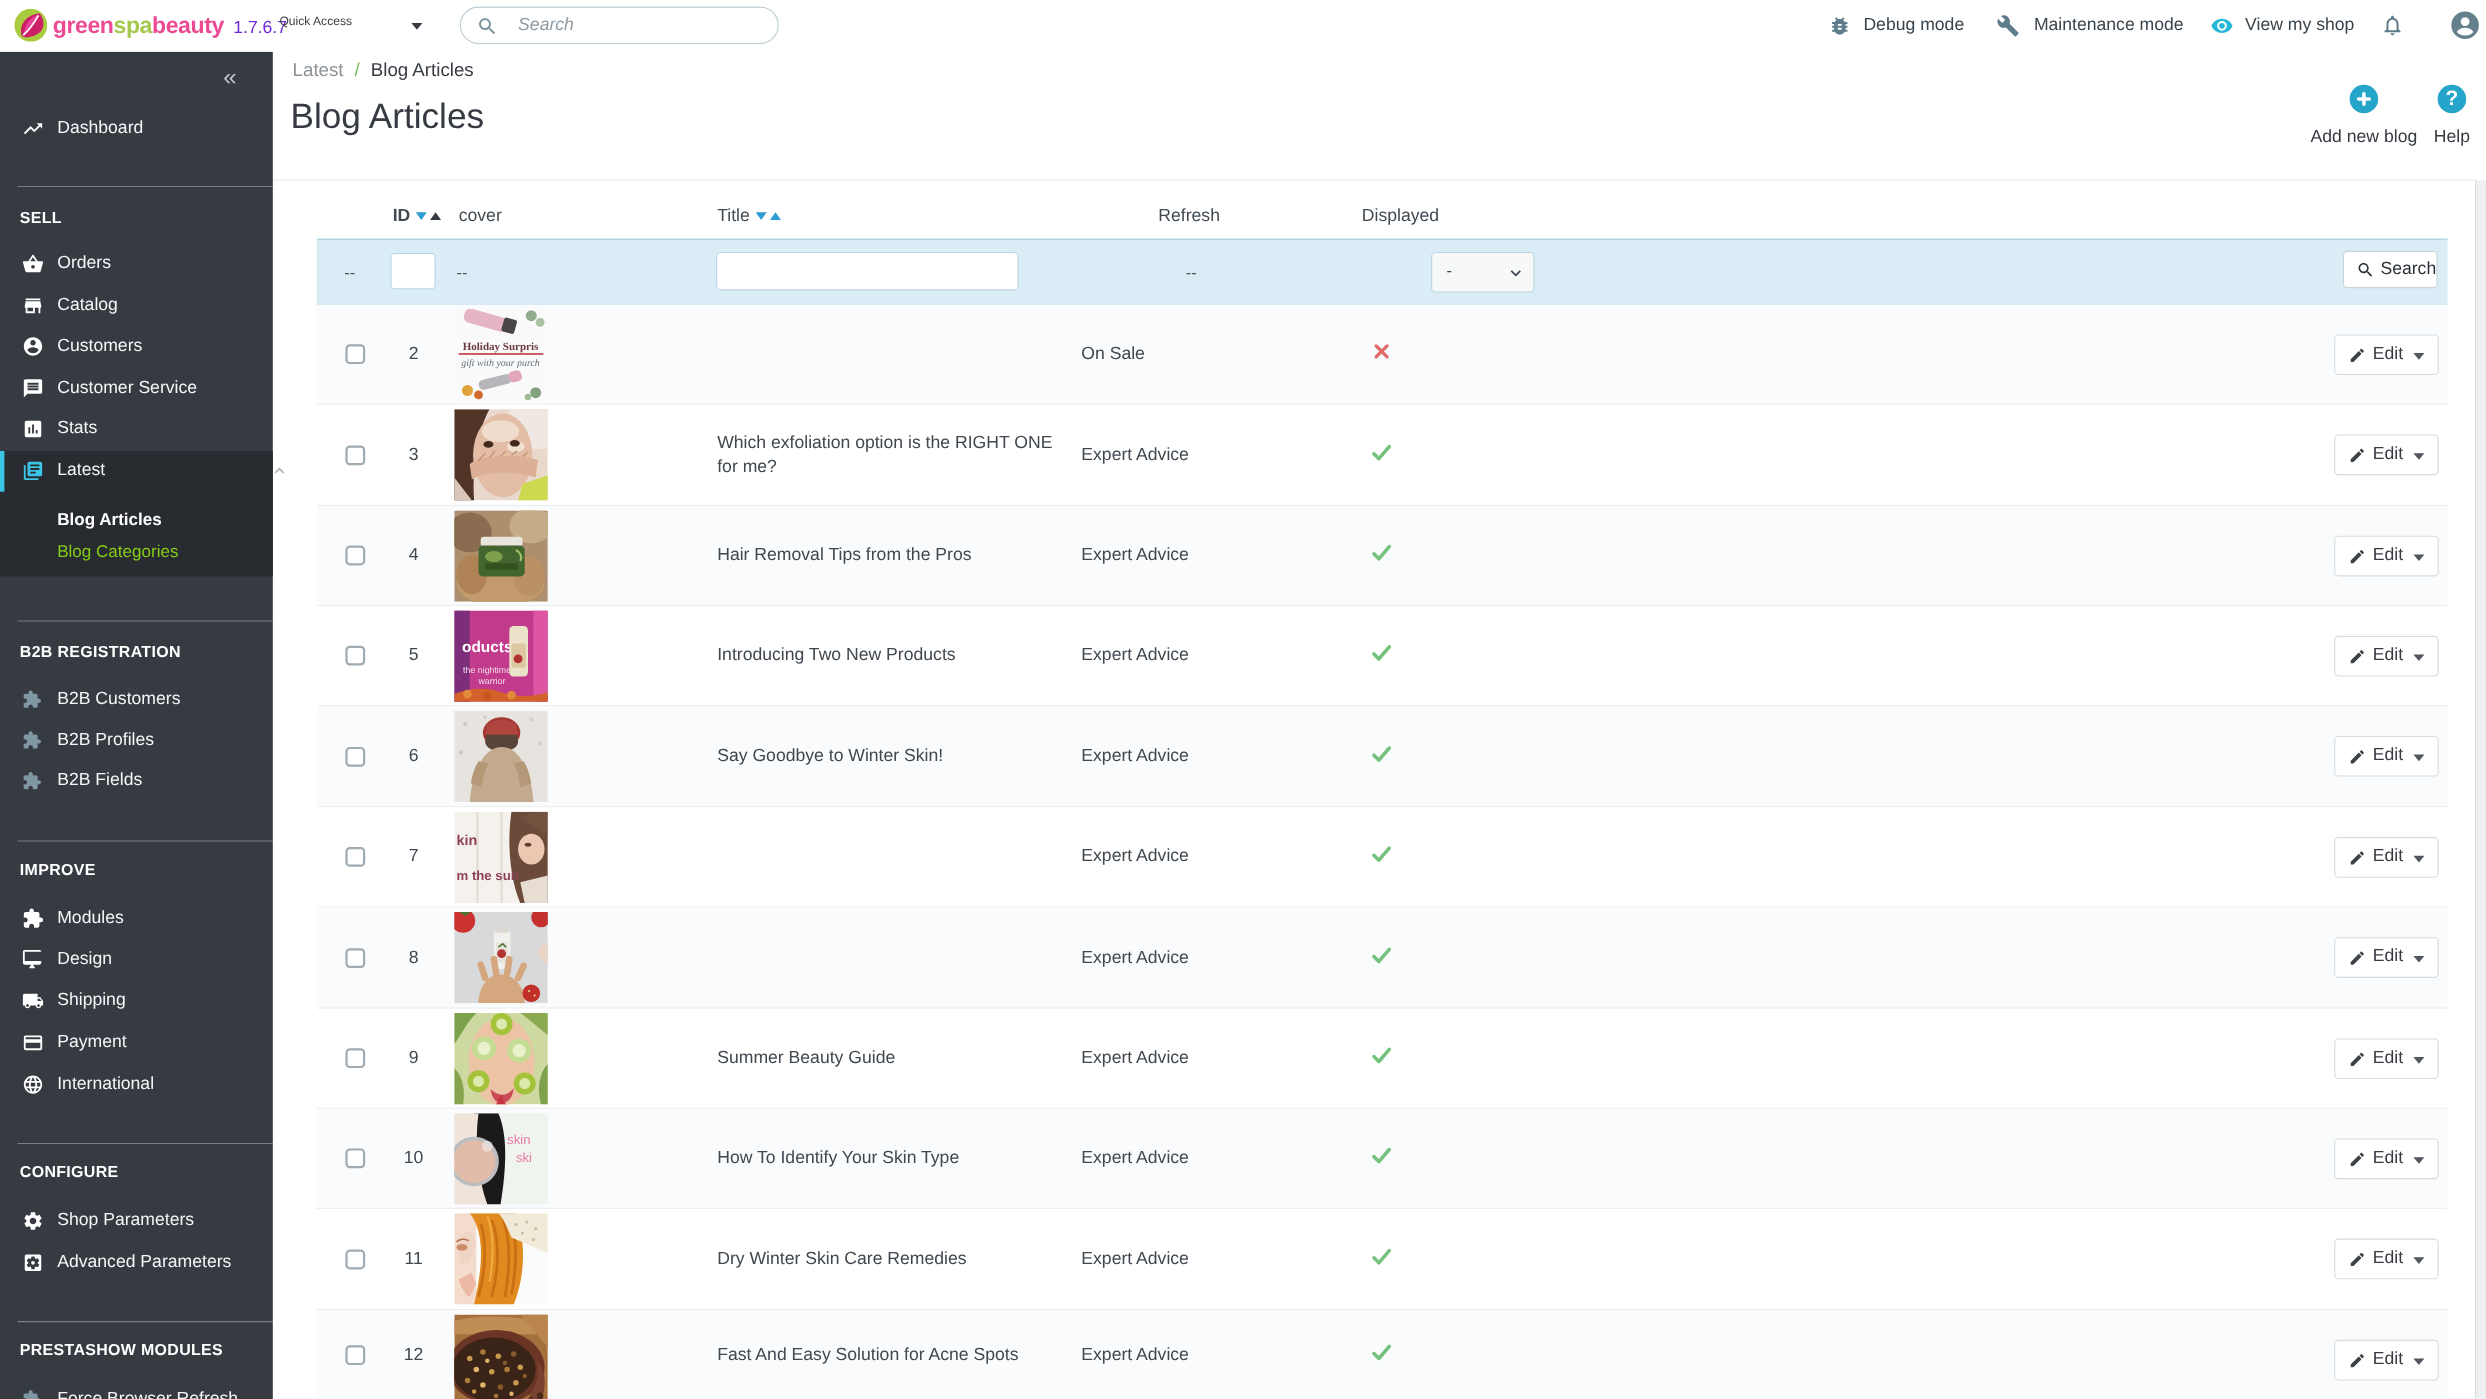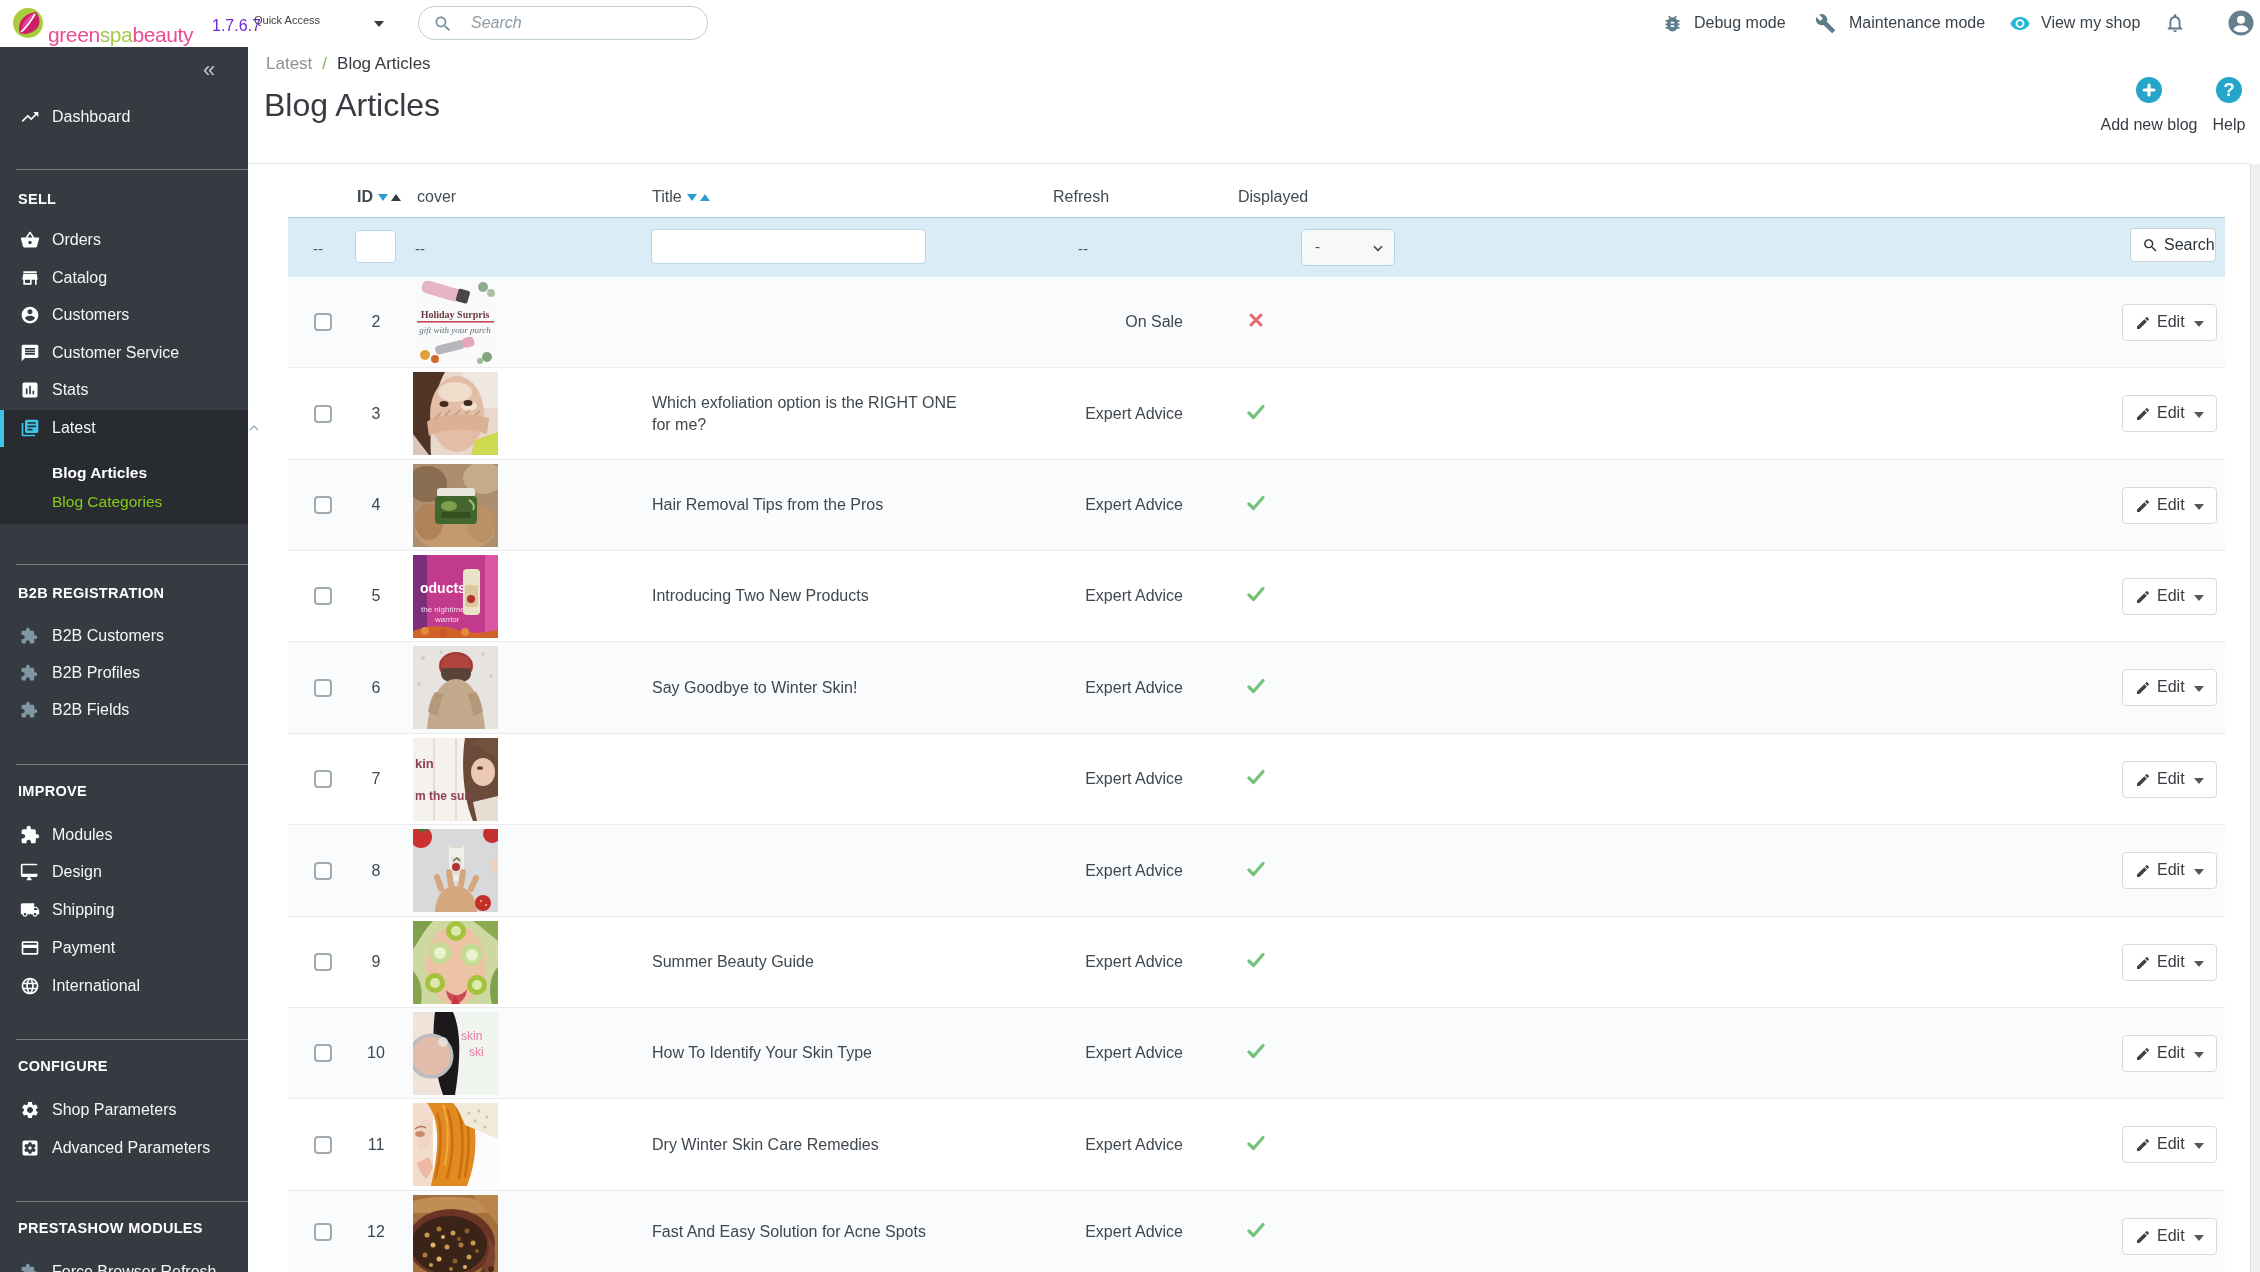--- a/index.html
+++ b/index.html
@@ -35,37 +35,37 @@
 #filter{position:absolute;left:288px;top:217px;width:1937px;height:61px;background:#daedf7;border-top:1px solid #a5cede;border-bottom:1px solid #a5cede}
 .fdash{position:absolute;top:50%;transform:translateY(-50%);font-size:15px;color:#4e565e}
 .finput{position:absolute;background:#fff;border:1px solid #b9d6e2;border-radius:4px}
 
 .row{position:absolute;left:288px;width:1937px;background:#fff;border-bottom:1px solid #e9ebee}
 .row.odd{background:#fafbfc}
 .cb{position:absolute;left:26px;top:50%;transform:translateY(-50%);width:18px;height:18px;border:2px solid #a0aab1;border-radius:4px;background:#fff}
 .idn{position:absolute;left:67px;width:42px;top:50%;transform:translateY(-50%);text-align:center;color:#3f474f;font-size:16px}
 .cov{position:absolute;left:125px;top:4px;width:85px;height:83px}
 .ttl{position:absolute;left:364px;top:50%;transform:translateY(-50%);width:310px;color:#3f474f;font-size:16px;line-height:22px}
-.cat{position:absolute;left:695px;width:200px;top:50%;transform:translateY(-50%);text-align:right;color:#3f474f;font-size:16px}
+.cat{position:absolute;left:695px;width:200px;top:50%;transform:translateY(-50%);text-align:left;color:#3f474f;font-size:16px}
 .disp{position:absolute;left:938px;width:60px;top:50%;transform:translateY(-50%);text-align:center}
 .ebtn{position:absolute;left:1834px;top:27px;width:95px;height:37px;background:#fff;border:1px solid #d5dbdf;border-radius:4px}
 .ebtn svg{position:absolute;left:12px;top:10px}
 .ebtn .et{position:absolute;left:34px;top:8px;font-size:16px;color:#363a41}
 .ebtn .ec{position:absolute;right:12px;top:16px;width:0;height:0;border-left:5.5px solid transparent;border-right:5.5px solid transparent;border-top:6.5px solid #51575d}
 </style>
 </head>
 <body>
 <div id="topbar">
   <svg class="abs" style="left:13px;top:8px" width="30" height="30" viewBox="0 0 30 30">
     <circle cx="15" cy="15" r="15" fill="#a8cc3e"></circle>
     <path d="M7 25 C4 16 9 6 23 4 C28 10 28 19 21 23 C16 26 10 27 7 25 Z" fill="#cc1f66"></path>
     <path d="M9 23 C9 15 14 8 22 5 C19 12 15 18 9 23 Z" fill="#e8439a"></path>
     <path d="M8 24 C13 20 18 13 22 6" stroke="#fff" stroke-width="1.6" fill="none"></path>
   </svg>
-  <div class="abs" style="left:48px;top:23px;font-size:21px;font-weight:normal;letter-spacing:-.4px"><span style="color:#ec4b93">green</span><span style="color:#a5c94c">spa</span><span style="color:#ec4b93">beauty</span></div>
+  <div class="abs" style="left:48px;top:12px;font-size:21px;font-weight:bold;letter-spacing:-.4px"><span style="color:#ec4b93">green</span><span style="color:#a5c94c">spa</span><span style="color:#ec4b93">beauty</span></div>
   <div class="abs" style="left:212px;top:17px;font-size:16px;color:#6d28d9">1.7.6.7</div>
   <div class="abs" style="left:254px;top:14px;font-size:11px;color:#404040">Quick Access</div>
   <div class="abs" style="left:374px;top:21px;width:0;height:0;border-left:5px solid transparent;border-right:5px solid transparent;border-top:6px solid #363a41"></div>
   <div class="abs" style="left:418px;top:6px;width:290px;height:34px;border:1px solid #bccdd4;border-radius:17px;background:#fff">
     <svg class="abs" style="left:14px;top:7px" width="20" height="20" viewBox="0 0 24 24">
         <path fill="#77909c" d="M15.5 14h-.79l-.28-.27C15.41 12.59 16 11.11 16 9.5 16 5.91 13.09 3 9.5 3S3 5.91 3 9.5 5.91 16 9.5 16c1.61 0 3.09-.59 4.23-1.57l.27.28v.79l5 4.99L20.49 19l-4.99-5zm-6 0C7.01 14 5 11.99 5 9.5S7.01 5 9.5 5 14 7.01 14 9.5 11.99 14 9.5 14z"></path>
       </svg>
     <div class="abs" style="left:52px;top:7px;font-size:16px;font-style:italic;color:#8d9aa4">Search</div>
   </div>
   <svg class="abs" style="left:1662px;top:13px" width="21" height="21" viewBox="0 0 24 24">

